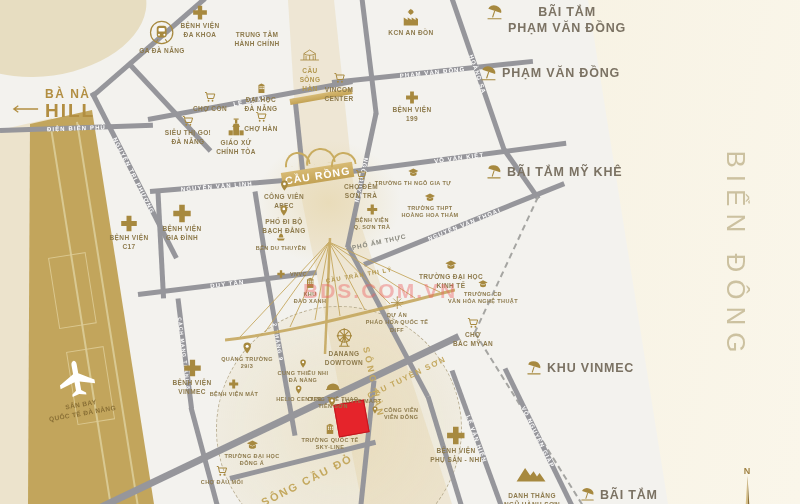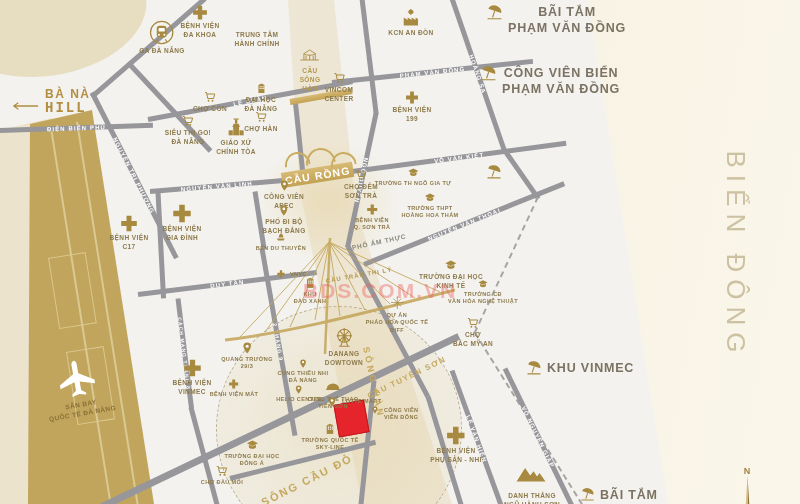--- a/index.html
+++ b/index.html
@@ -37,21 +37,21 @@
   .poi .lbl{font-size:6.5px;font-weight:bold;letter-spacing:.4px;line-height:1.35;margin-top:2px;white-space:nowrap;}
   .poi.xs .lbl{font-size:5.5px;}
   .poi.row{flex-direction:row;transform:none;text-align:center;align-items:flex-start;}
   .poi.row .lbl{margin:1px 0 0 5px;}
   .poi.big .lbl{font-size:12.5px;color:#7b7263;letter-spacing:.8px;line-height:1.3;}
   .flabel{position:absolute;font-weight:bold;white-space:nowrap;transform-origin:0 50%;z-index:40;}
   #watermark-wrap{z-index:50;}
   #bana{position:absolute;left:12px;top:88px;display:flex;align-items:center;color:#b28e41;z-index:30;}
   #bana .arr{width:27px;height:10px;margin-right:6px;color:#b28e41;}
   #bana .t1{font-size:12px;font-weight:bold;letter-spacing:1.5px;line-height:1.1;}
-  #bana .t2{font-size:14px;font-weight:bold;letter-spacing:2px;line-height:1.05;font-family:Liberation Mono, monospace;}
+  #bana .t2{font-size:19px;font-weight:bold;letter-spacing:2px;line-height:1.05;}
   #compass{position:absolute;left:740px;top:466px;width:14px;text-align:center;z-index:40;}
   #compass .n{font-size:9px;font-weight:bold;color:#a08142;}
 </style>
 </head>
 <body>
 
 <div id="stage">
   <div class="zone" id="sand"></div>
   <div id="hill-blob"></div>
   <div class="zone" id="airport-light"></div>
@@ -324,34 +324,36 @@
         <span class="ic" style="width: 17px; height: 17px;">
           <svg viewBox="0 0 24 24" fill="currentColor">
             <g transform="rotate(18 12 12)">
               <path d="M2.5 11A9.5 7.5 0 0 1 21.5 11z"></path>
               <rect x="11.2" y="11" width="1.6" height="10" rx="0.8"></rect>
             </g>
             <rect x="2" y="21.5" width="20" height="1.6" rx="0.8"></rect>
           </svg>
         </span>
         <div class="lbl">
-          <div>CÔNG VIÊN BIỂN</div>
           <div>PHẠM VĂN ĐỒNG</div>
         </div>
       </div>
       <div class="poi row big " style="left: 486px; top: 163px;">
         <span class="ic" style="width: 16px; height: 16px;">
           <svg viewBox="0 0 24 24" fill="currentColor">
             <g transform="rotate(18 12 12)">
               <path d="M2.5 11A9.5 7.5 0 0 1 21.5 11z"></path>
               <rect x="11.2" y="11" width="1.6" height="10" rx="0.8"></rect>
             </g>
             <rect x="2" y="21.5" width="20" height="1.6" rx="0.8"></rect>
           </svg>
         </span>
+        <div class="lbl">
+          <div>BÃI TẮM MỸ KHÊ</div>
+        </div>
       </div>
       <div class="poi  " style="left: 284px; top: 180px;">
         <span class="ic" style="width: 11px; height: 11px;">
           <svg viewBox="0 0 24 24" fill="currentColor">
             <path d="M12 1a7.5 7.5 0 0 0-7.5 7.5C4.5 14 12 23 12 23s7.5-9 7.5-14.5A7.5 7.5 0 0 0 12 1z"></path>
             <circle cx="12" cy="8.5" r="3" fill="#fff"></circle>
           </svg>
         </span>
         <div class="lbl">
           <div>CÔNG VIÊN</div>

